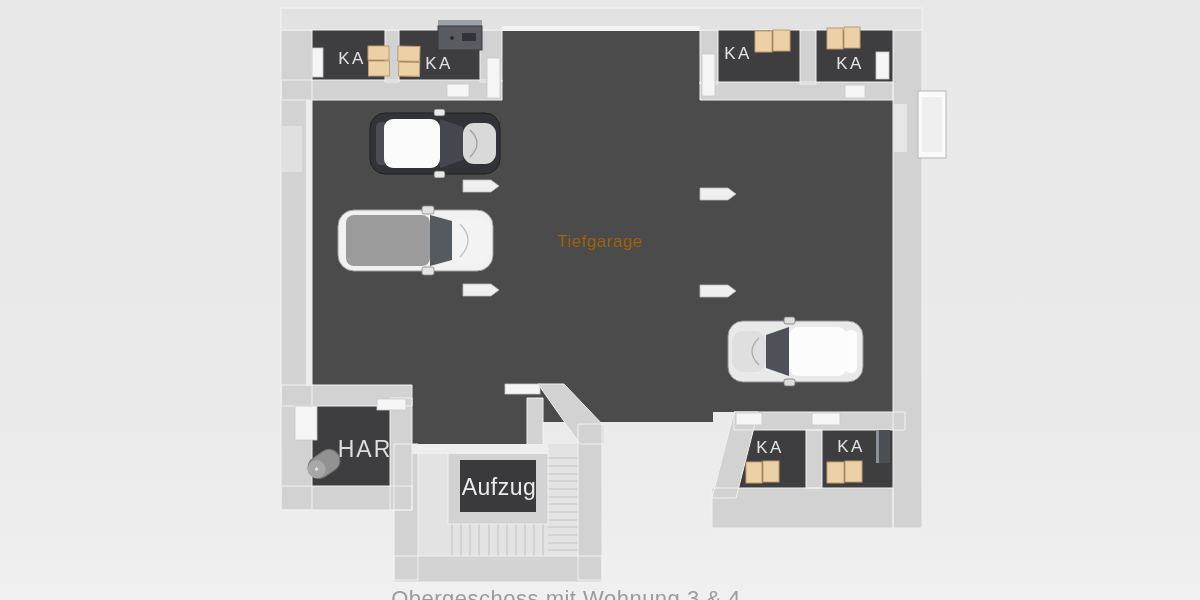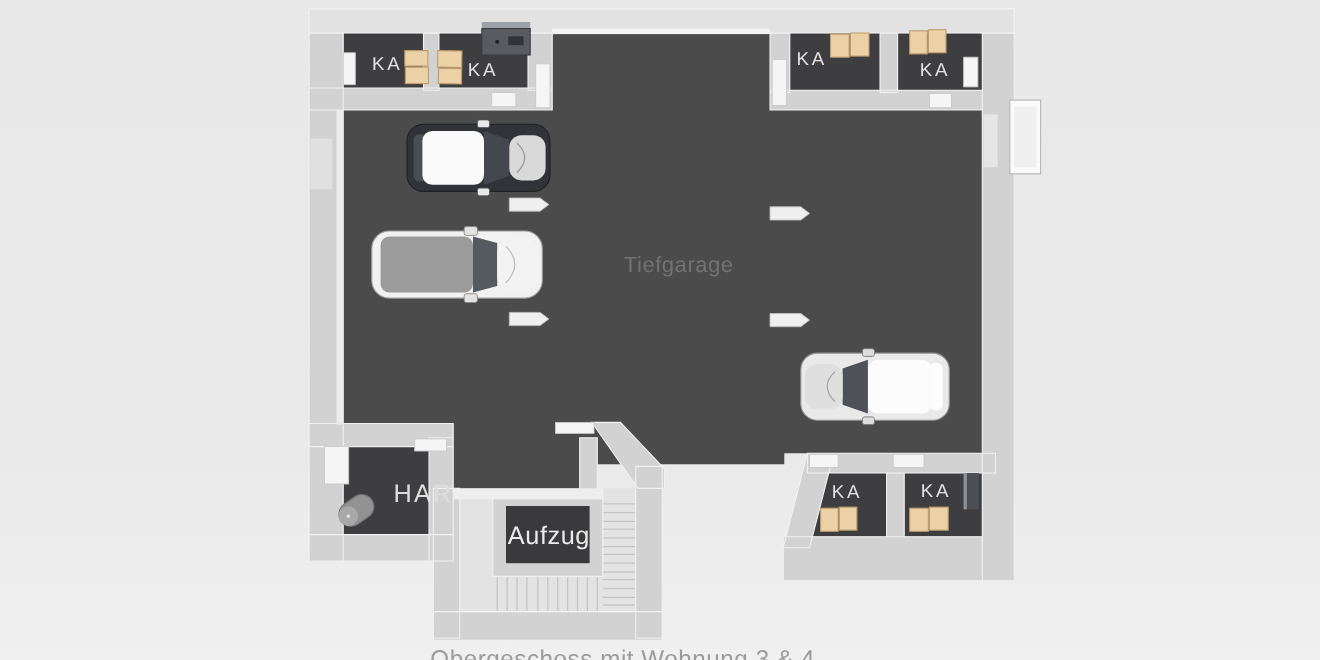--- a/index.html
+++ b/index.html
@@ -8,21 +8,21 @@
     background:linear-gradient(180deg,#e8e8e8 0%,#eaeaea 70%,#f0f0f0 100%);
     font-family:"Liberation Sans", sans-serif;
   }
   .stage{position:absolute;left:0;top:0;width:1132px;height:600px;}
   svg{position:absolute;left:0;top:0;}
   .label{
     position:absolute;transform:translate(-50%,-50%);
     white-space:nowrap;font-weight:400;
   }
   .lbl-ka{font-size:17px;letter-spacing:2.5px;color:#e2e2e2;}
-  .lbl-garage{font-size:20px;letter-spacing:0.5px;color:#737373;margin-left:17px;}
+  .lbl-garage{font-size:17px;letter-spacing:0.5px;color:#a16207;}
   .lbl-har{font-size:23px;letter-spacing:2px;color:#dedede;}
   .lbl-aufzug{font-size:23px;letter-spacing:0.5px;color:#ebebeb;}
   .caption{
     position:absolute;left:50%;top:586px;transform:translateX(-50%);
     font-size:22px;color:#9b9b9b;letter-spacing:0.5px;
   }
 </style>
 </head>
 <body>
 
@@ -182,18 +182,18 @@
   </g>
 </svg>
 
 <div class="label lbl-ka" style="left:352px;top:59px;">KA</div>
 <div class="label lbl-ka" style="left:439px;top:64px;">KA</div>
 <div class="label lbl-ka" style="left:738px;top:54px;">KA</div>
 <div class="label lbl-ka" style="left:850px;top:64px;">KA</div>
 <div class="label lbl-ka" style="left:770px;top:448px;">KA</div>
 <div class="label lbl-ka" style="left:851px;top:447px;">KA</div>
 <div class="label lbl-garage" style="left:600px;top:242px;">Tiefgarage</div>
-<div class="label lbl-har" style="left:385px;top:449px;">HAR</div>
+<div class="label lbl-har" style="left:365px;top:449px;">HAR</div>
 <div class="label lbl-aufzug" style="left:499px;top:487px;">Aufzug</div>
 
 <div class="caption">Obergeschoss mit Wohnung 3 &amp; 4</div>
 
 </div>
 
 </body></html>

